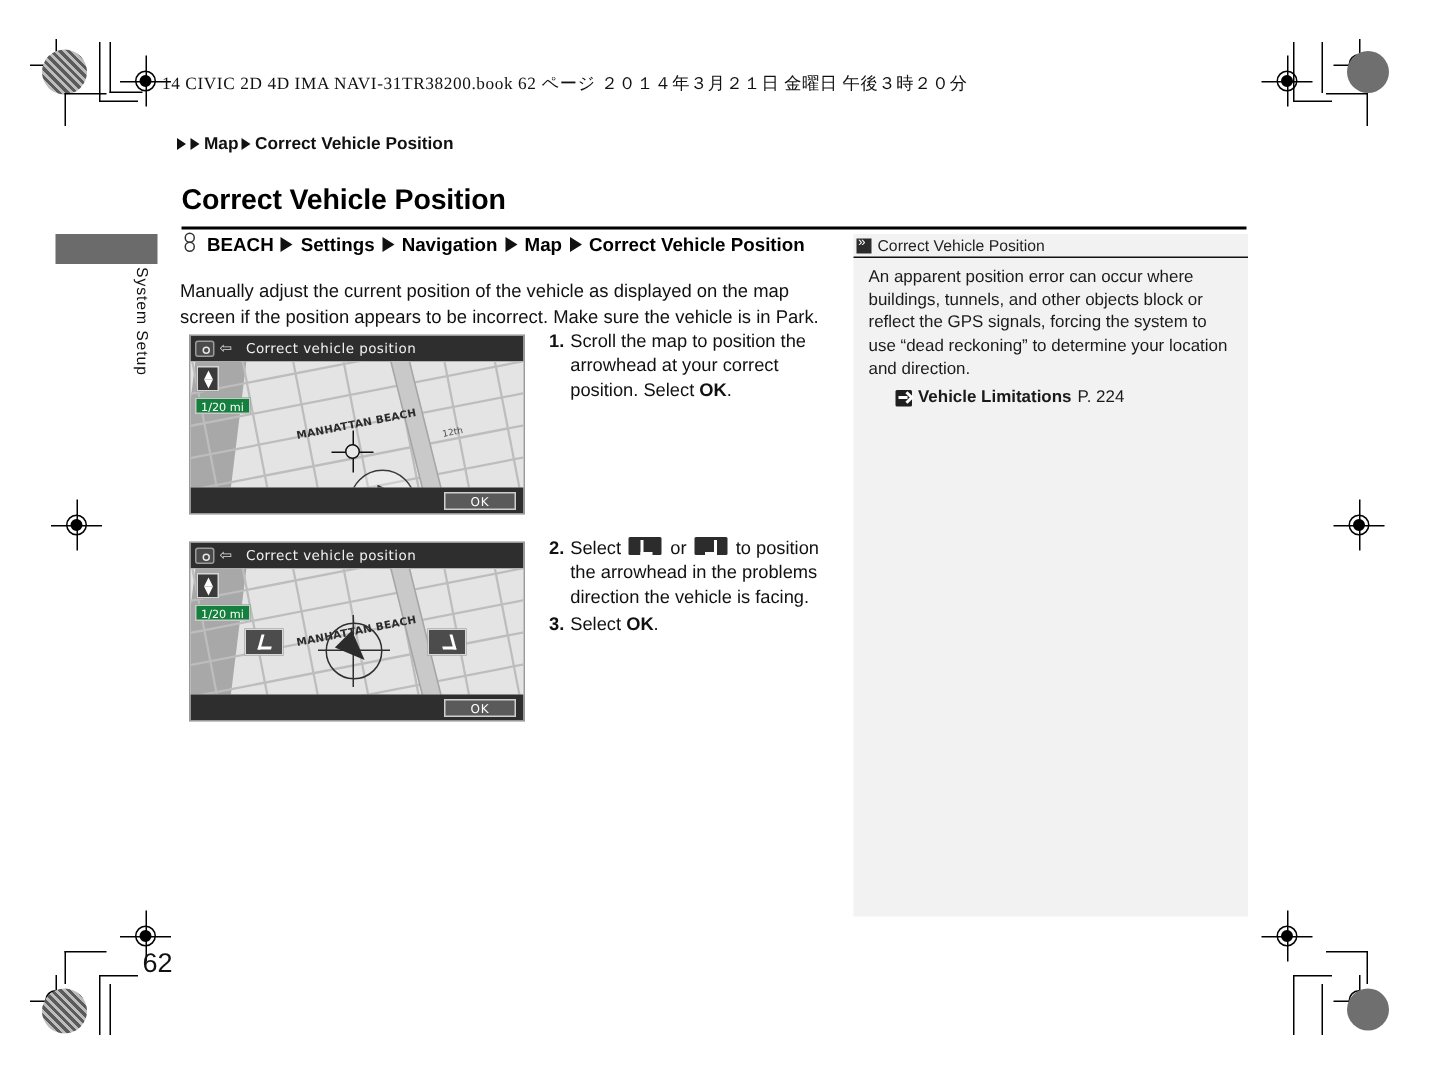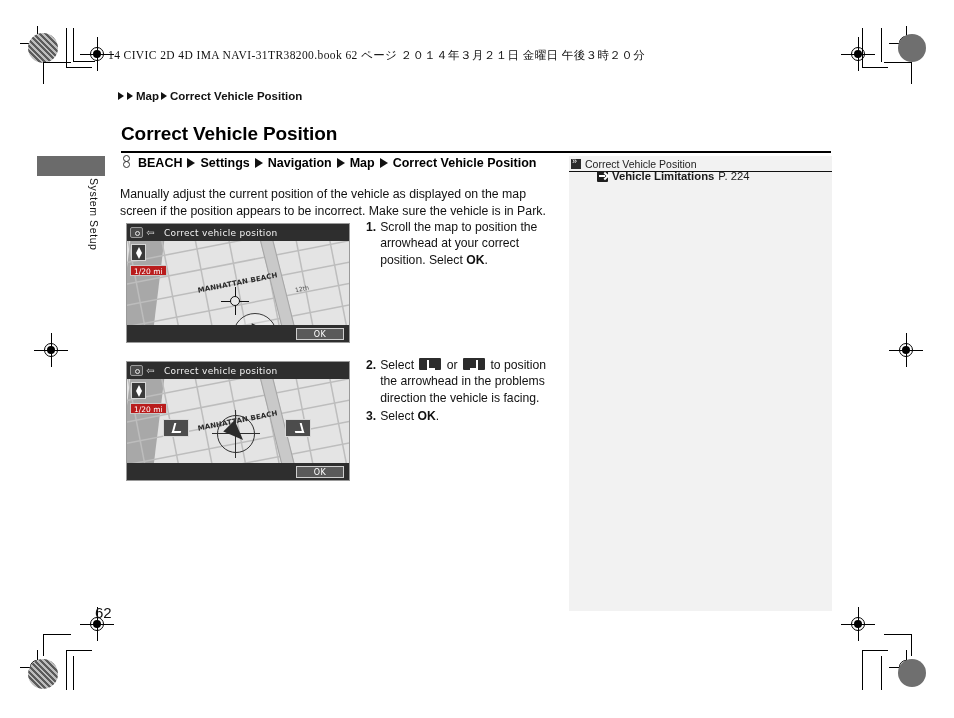--- a/index.html
+++ b/index.html
@@ -164,21 +164,21 @@
   }
   .compass::before{
     content:"";position:absolute;left:4px;top:1.5px;border-left:3.5px solid transparent;
     border-right:3.5px solid transparent;border-bottom:6px solid #fff;
   }
   .compass::after{
     content:"";position:absolute;left:4px;bottom:1.5px;border-left:3.5px solid transparent;
     border-right:3.5px solid transparent;border-top:6px solid #fff;
   }
   .scale{
-    position:absolute;left:3px;top:24px;height:11px;padding:0 3px;background:#b91c1c;
+    position:absolute;left:3px;top:24px;height:11px;padding:0 3px;background:#15803d;
     color:#fff;font-size:7.5px;line-height:11px;font-family:"DejaVu Sans", sans-serif;
     border:1px solid #c9c9c9;box-sizing:border-box;
   }
   .crosshair{position:absolute;width:28px;height:28px;}
   .crosshair .ch-h{position:absolute;top:13.5px;left:0;width:28px;height:1.4px;background:#111;}
   .crosshair .ch-v{position:absolute;left:13.5px;top:0;height:28px;width:1.4px;background:#111;}
   .crosshair .ch-c{
     position:absolute;left:9px;top:9px;width:10px;height:10px;border:1.4px solid #111;
     border-radius:50%;box-sizing:border-box;background:#e9e9e9;
   }
@@ -246,21 +246,21 @@
   .xref .xr-icon::after{
     content:"";position:absolute;left:2px;top:4.2px;width:6px;height:2px;background:#fff;
   }
   .xref .xr-icon::before{
     content:"";position:absolute;left:5.2px;top:2.2px;width:4px;height:4px;
     border-top:2px solid #fff;border-right:2px solid #fff;transform:rotate(45deg);
   }
   .xref .xr-name{font-weight:bold;}
 
   
-  .pageno{position:absolute;left:95px;top:604px;font-size:15px;color:#111;}
+  .pageno{position:absolute;left:95px;top:632px;font-size:18px;color:#111;}
 </style>
 </head>
 <body>
 
 <div class="page">
 
   <div>
     <div class="reg reg-target" style="left:24px;top:30px;">
       <div class="hline"></div>
         <div class="vline"></div>
@@ -495,20 +495,21 @@
     <div class="botbar"></div>
     <div class="okbtn">OK</div>
   </div>
 
   <div class="note">
     <div class="note-head">
       <span class="nh-icon"></span>
       <span class="nh-text">Correct Vehicle Position</span>
     </div>
     <div class="note-body">
+      <p>An apparent position error can occur where buildings, tunnels, and other objects block or reflect the GPS signals, forcing the system to use “dead reckoning” to determine your location and direction.</p>
       <div class="xref">
         <span class="xr-icon"></span>
         <span class="xr-name">Vehicle Limitations</span>
         <span>P. 224</span>
       </div>
     </div>
   </div>
 
   <div class="pageno">62</div>
 

